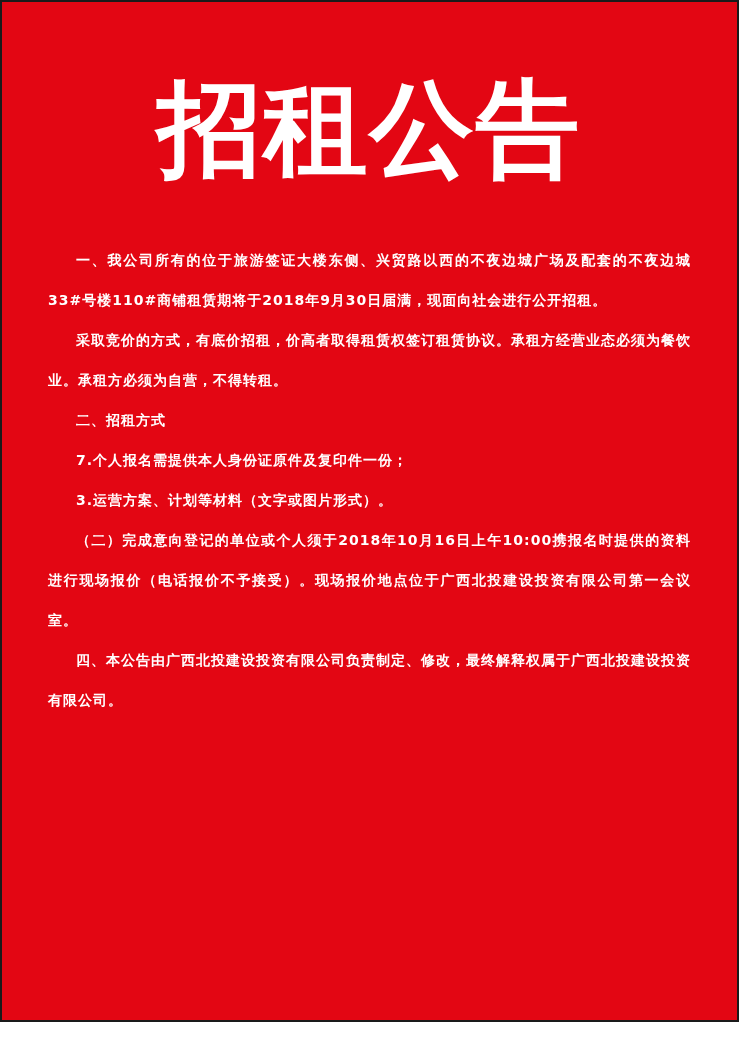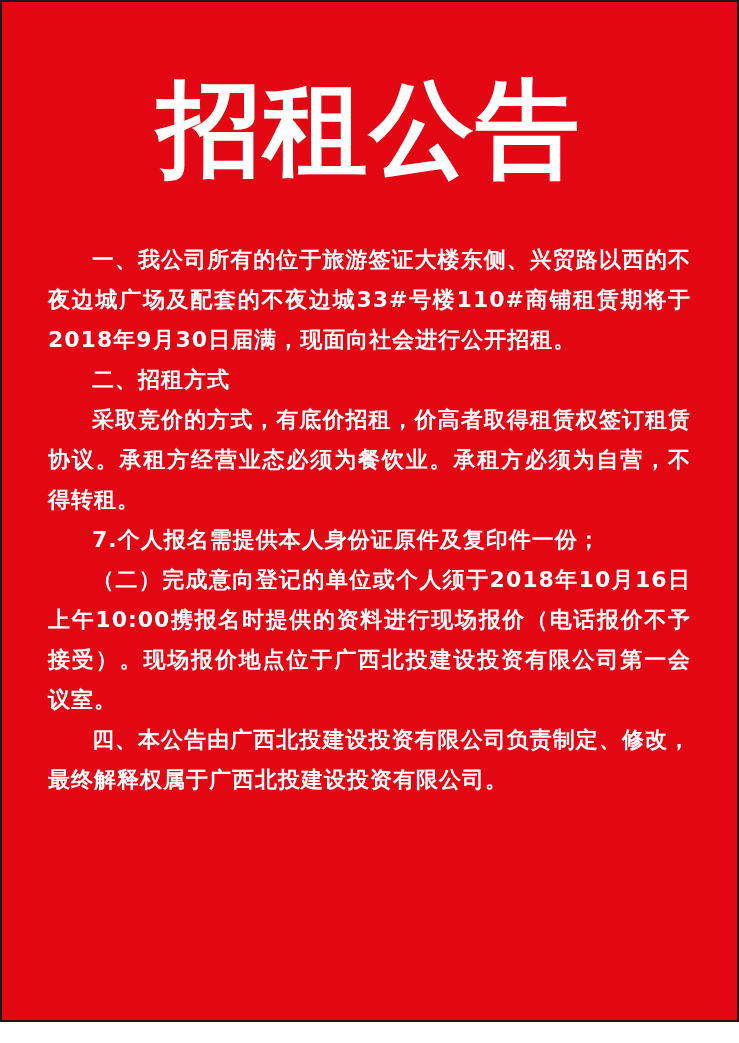--- a/index.html
+++ b/index.html
@@ -31,39 +31,40 @@
     font-size: 104px;
     line-height: 150px;
     letter-spacing: 0.02em;
     color: var(--text);
   }
   .body-text {
     margin-top: 36px;
     padding: 0 46px;
   }
   .body-text p {
-    font-size: 22px;
+    font-size: 14px;
     line-height: 40px;
     font-weight: bold;
     letter-spacing: 1px;
     text-indent: 2em;
     color: var(--text);
     text-align: justify;
   }
 </style>
 </head>
 <body>
 
 <div class="page">
 
   <h1 class="poster-title">招租公告</h1>
 
   <div class="body-text">
     <p>一、我公司所有的位于旅游签证大楼东侧、兴贸路以西的不夜边城广场及配套的不夜边城33#号楼110#商铺租赁期将于2018年9月30日届满，现面向社会进行公开招租。</p>
+    <p>采取竞价的方式，有底价招租，价高者取得租赁权签订租赁协议。承租方经营业态必须为餐饮业。承租方必须为自营，不得转租。</p>
     <p>二、招租方式</p>
-    <p>采取竞价的方式，有底价招租，价高者取得租赁权签订租赁协议。承租方经营业态必须为餐饮业。承租方必须为自营，不得转租。</p>
     <p>7.个人报名需提供本人身份证原件及复印件一份；</p>
+    <p>3.运营方案、计划等材料（文字或图片形式）。</p>
     <p>（二）完成意向登记的单位或个人须于2018年10月16日上午10:00携报名时提供的资料进行现场报价（电话报价不予接受）。现场报价地点位于广西北投建设投资有限公司第一会议室。</p>
     <p>四、本公告由广西北投建设投资有限公司负责制定、修改，最终解释权属于广西北投建设投资有限公司。</p>
 
   </div>
 
 </div>
 
 </body></html>

